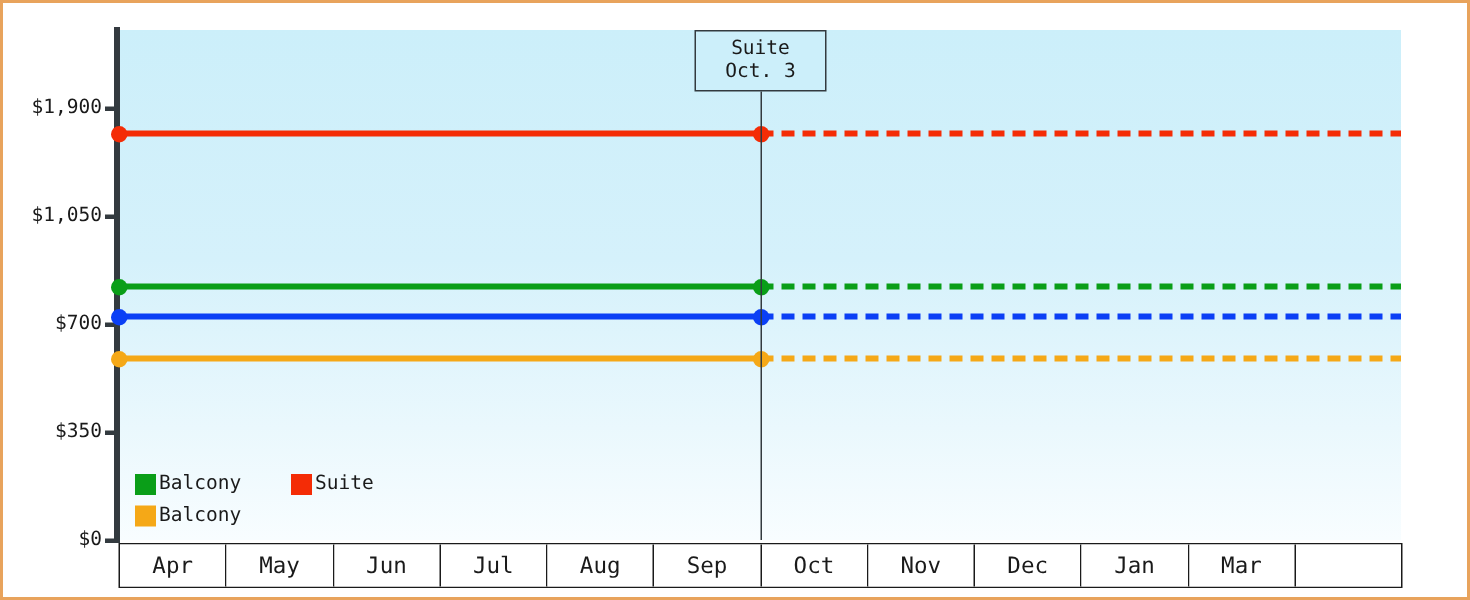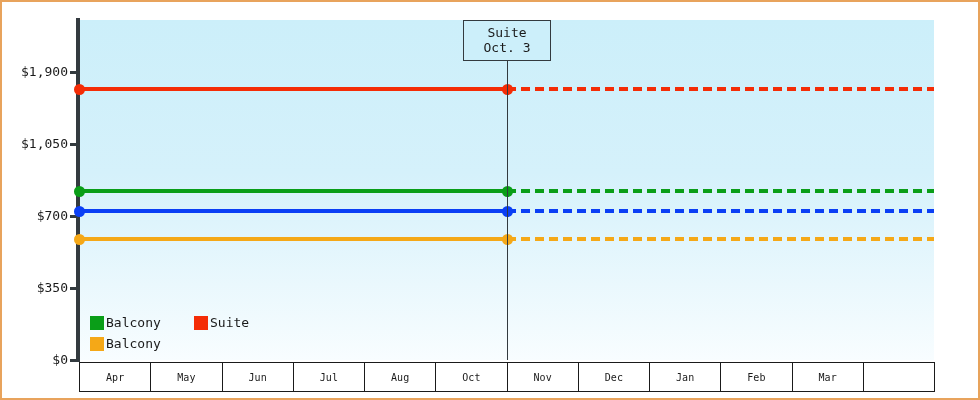--- a/index.html
+++ b/index.html
@@ -140,21 +140,21 @@
     border: 1.5px solid #1a1a1a;
     display: flex;
   }
   .month-cell {
     flex: 1 1 0;
     box-sizing: border-box;
     border-right: 1.5px solid #1a1a1a;
     display: flex;
     align-items: center;
     justify-content: center;
-    font-size: 10px;
+    font-size: 15px;
     color: #1a1a1a;
     background: #ffffff;
   }
   .month-cell:last-child {
     border-right: none;
   }
 </style>
 </head>
 <body>
 
@@ -216,22 +216,22 @@
         <span class="legend-label">Balcony</span>
       </div>
     </div>
 
   <div class="month-axis" id="month-axis">
       <div class="month-cell">Apr</div>
       <div class="month-cell">May</div>
       <div class="month-cell">Jun</div>
       <div class="month-cell">Jul</div>
       <div class="month-cell">Aug</div>
+      <div class="month-cell">Sep</div>
       <div class="month-cell">Oct</div>
       <div class="month-cell">Nov</div>
       <div class="month-cell">Dec</div>
       <div class="month-cell">Jan</div>
-      <div class="month-cell">Feb</div>
       <div class="month-cell">Mar</div>
       <div class="month-cell"></div>
     </div>
 
 </div>
 
 </body></html>

